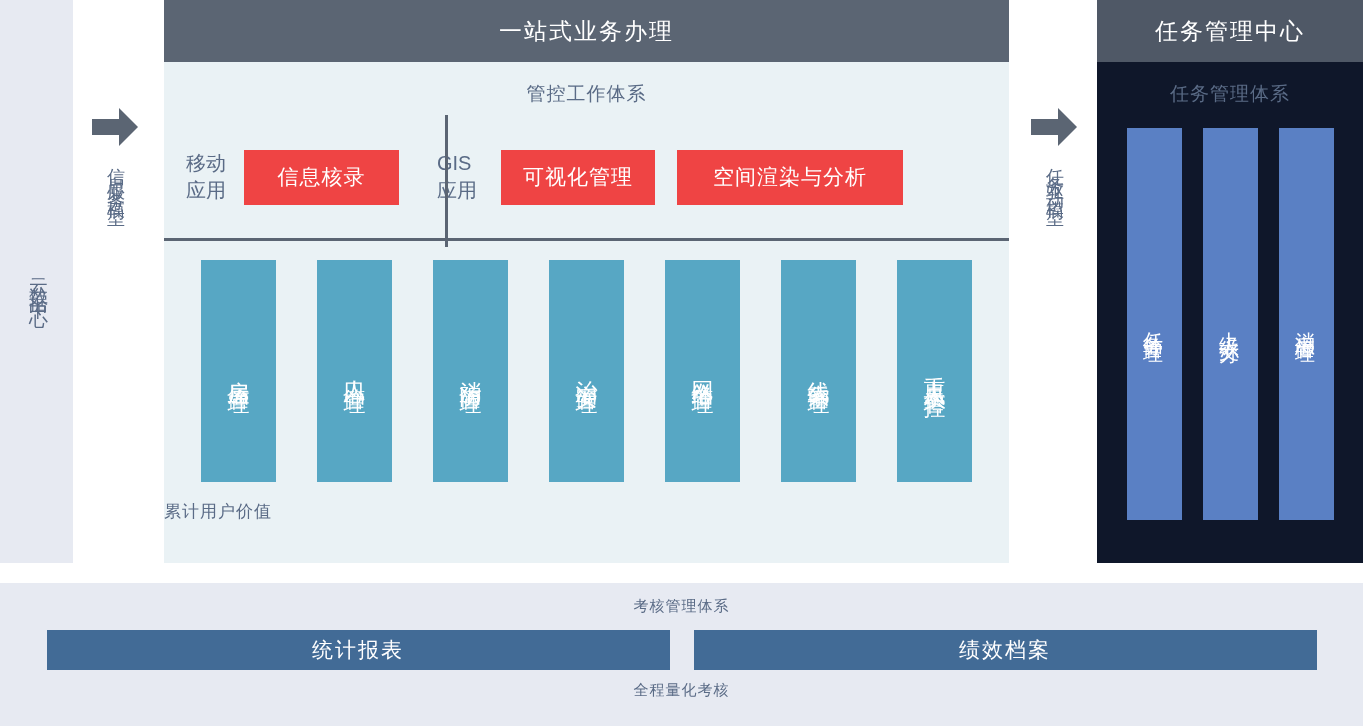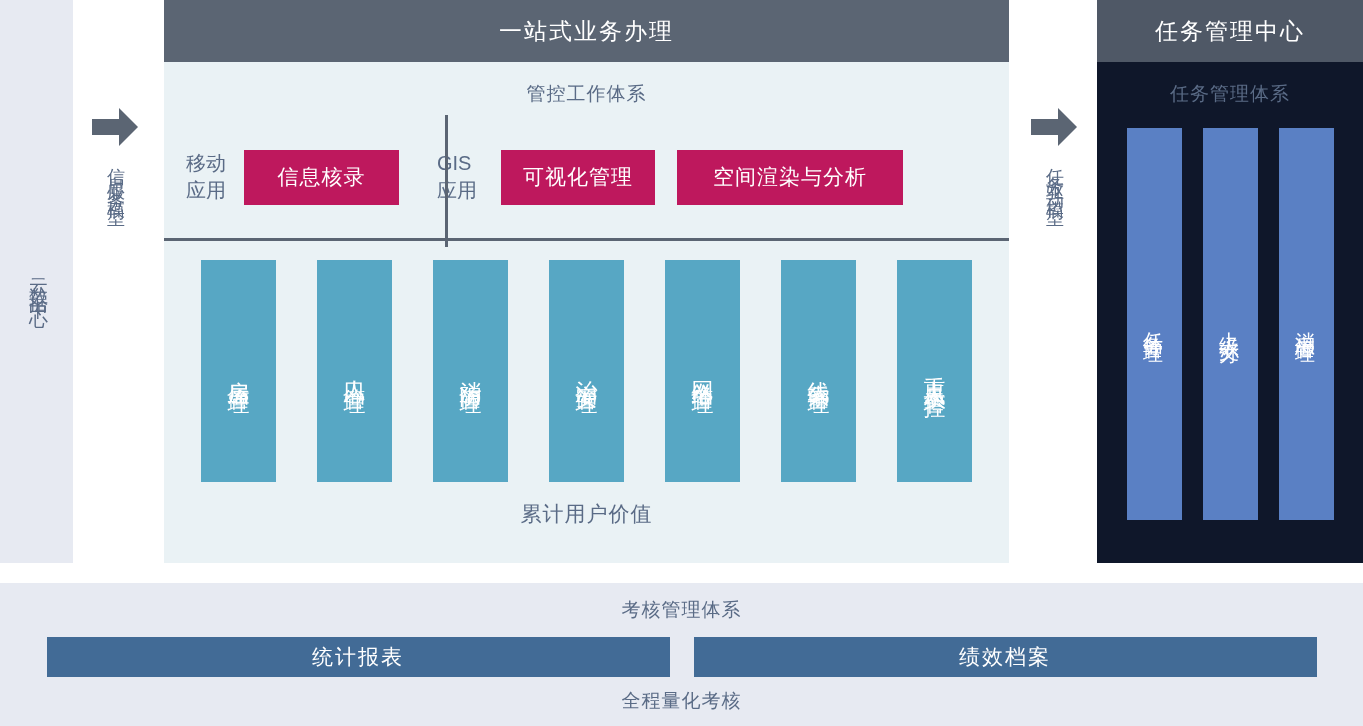--- a/index.html
+++ b/index.html
@@ -62,41 +62,41 @@
   }
   .h-divider {
     position: absolute; left: 0; top: 238px; width: 845px; height: 3px;
     background: #5B6573;
   }
   .app-label {
     font-size: 20px; color: #5A6B86; line-height: 1.35;
     text-align: left; white-space: nowrap;
   }
   .app-chip {
-    background: #be185d; color: #ffffff;
+    background: #ef4444; color: #ffffff;
     display: flex; align-items: center; justify-content: center;
     height: 55px; font-size: 21px; letter-spacing: 1px;
   }
 
   
   .modules {
     position: absolute; left: 0; top: 260px; width: 845px; height: 222px;
     display: flex; justify-content: center; gap: 41px;
   }
   .module {
     width: 75px; height: 222px; background: #57A7C4;
     display: flex; align-items: center; justify-content: center;
   }
   .module .vtext {
     color: #ffffff; font-size: 22px; letter-spacing: 4px;
   }
   .module.tall { height: 222px; }
   .center-foot {
     position: absolute; left: 0; top: 500px; width: 845px;
-    text-align: center; font-size: 21px; color: #5A6B86; letter-spacing: 1px;
+    font-size: 17px; color: #5A6B86; letter-spacing: 1px;
   }
 
   
   .right-panel {
     position: absolute; left: 1097px; top: 0; width: 266px; height: 563px;
     background: #0f172a;
   }
   .right-panel .panel-header { background: #4F5866; }
   .right-cols {
     position: absolute; left: 0; top: 128px; width: 266px; height: 392px;
@@ -109,21 +109,21 @@
   .right-col-box .vtext {
     color: #ffffff; font-size: 20px; letter-spacing: 4px;
   }
 
   
   .bottom-panel {
     position: absolute; left: 0; top: 583px; width: 1363px; height: 143px;
     background: #E7EAF2;
   }
   .bottom-title, .bottom-foot {
-    text-align: center; font-size: 19px; color: #5A6B86; letter-spacing: 1px;
+    text-align: center; font-size: 15px; color: #5A6B86; letter-spacing: 1px;
   }
   .bottom-title { padding-top: 14px; }
   .bottom-foot  { padding-top: 11px; }
   .bottom-bars {
     display: flex; justify-content: center; gap: 24px; padding-top: 14px;
   }
   .bottom-bar {
     width: 623px; height: 40px; background: #426B96; color: #ffffff;
     display: flex; align-items: center; justify-content: center;
     font-size: 21px; letter-spacing: 2px;

